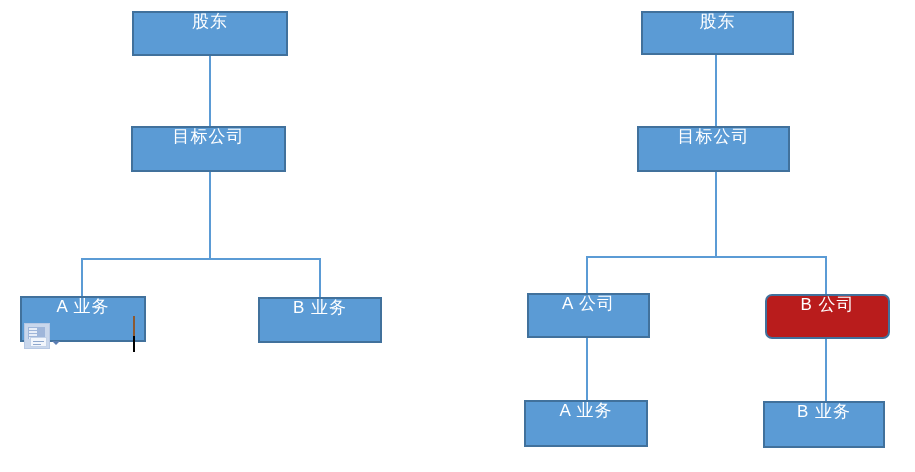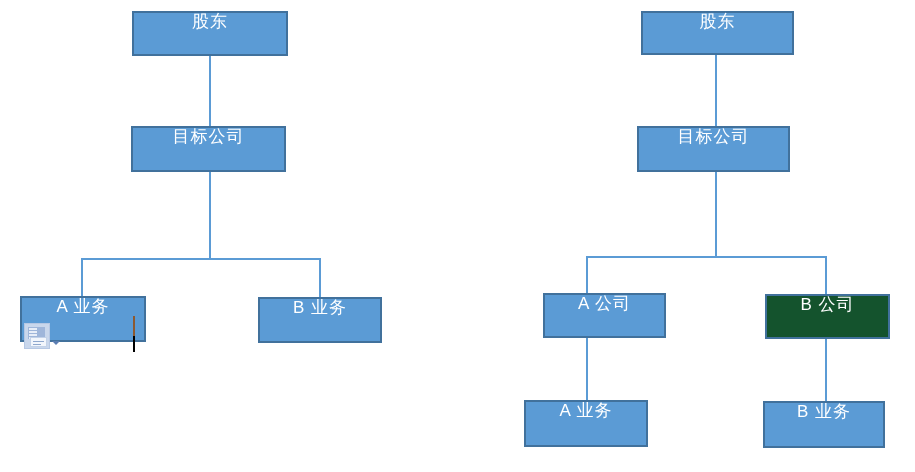--- a/index.html
+++ b/index.html
@@ -157,24 +157,24 @@
       <div class="conn conn-v" style="left: 586px; top: 256px; background: rgb(91, 155, 213); height: 38px;"></div>
       <div class="conn conn-v" style="left: 825px; top: 256px; background: rgb(91, 155, 213); height: 39px;"></div>
       <div class="conn conn-v" style="left: 586px; top: 338px; background: rgb(91, 155, 213); height: 63px;"></div>
       <div class="conn conn-v" style="left: 825px; top: 339px; background: rgb(91, 155, 213); height: 63px;"></div>
       <div class="node" style="left: 641px; top: 11px; width: 153px; height: 44px; background: rgb(91, 155, 213); border-color: rgb(65, 113, 156);">
         <span class="node-label" style="color: rgb(255, 255, 255);">股东</span>
       </div>
       <div class="node" style="left: 637px; top: 126px; width: 153px; height: 46px; background: rgb(91, 155, 213); border-color: rgb(65, 113, 156);">
         <span class="node-label" style="color: rgb(255, 255, 255);">目标公司</span>
       </div>
-      <div class="node" style="left: 527px; top: 293px; width: 123px; height: 45px; background: rgb(91, 155, 213); border-color: rgb(65, 113, 156); margin-left: 16px;">
+      <div class="node" style="left: 527px; top: 293px; width: 123px; height: 45px; background: rgb(91, 155, 213); border-color: rgb(65, 113, 156);">
         <span class="node-label" style="color: rgb(255, 255, 255);">A 公司</span>
       </div>
-      <div class="node" style="left: 765px; top: 294px; width: 125px; height: 45px; background: #14532d; border-color: rgb(65, 113, 156);">
+      <div class="node" style="left: 765px; top: 294px; width: 125px; height: 45px; background: #b91c1c; border-color: rgb(65, 113, 156); border-radius: 7px;">
         <span class="node-label" style="color: rgb(255, 255, 255);">B 公司</span>
       </div>
       <div class="node" style="left: 524px; top: 400px; width: 124px; height: 47px; background: rgb(91, 155, 213); border-color: rgb(65, 113, 156);">
         <span class="node-label" style="color: rgb(255, 255, 255);">A 业务</span>
       </div>
       <div class="node" style="left: 763px; top: 401px; width: 122px; height: 47px; background: rgb(91, 155, 213); border-color: rgb(65, 113, 156);">
         <span class="node-label" style="color: rgb(255, 255, 255);">B 业务</span>
       </div>
     </div>
   <div id="paste-smart-tag" title="粘贴选项" style="left: 24px; top: 323px;">

